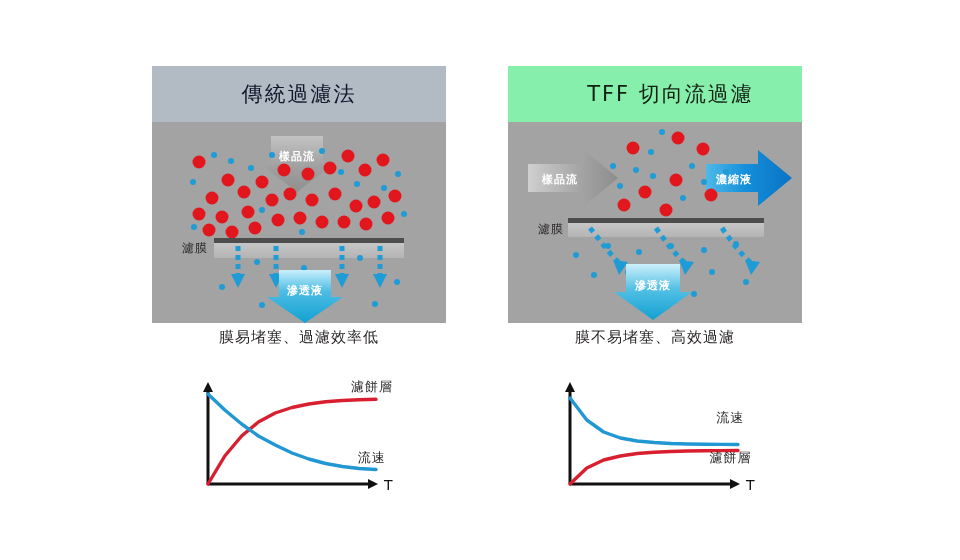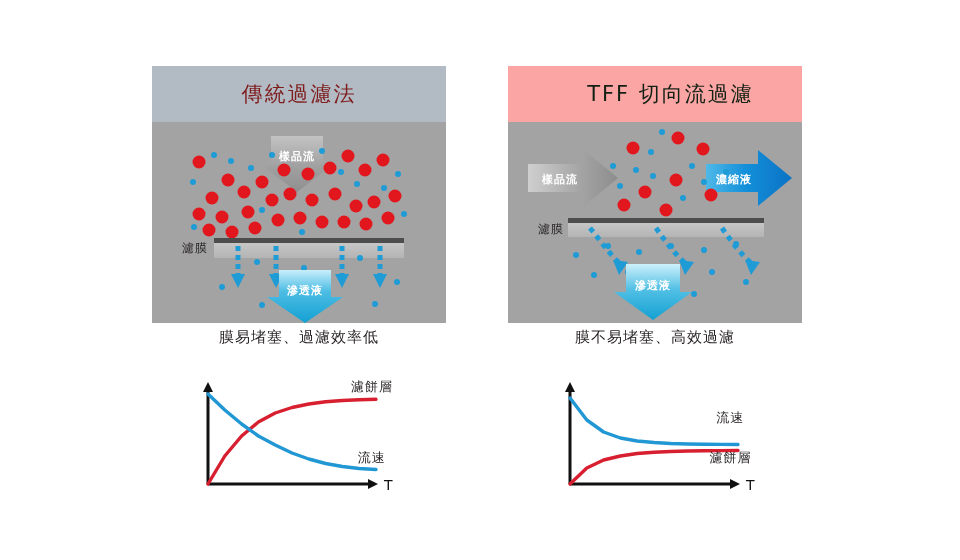--- a/index.html
+++ b/index.html
@@ -30,25 +30,25 @@
   .panel.right { left: 508px; top: 66px; }
 
   .panel-header {
     height: 56px;
     display: flex;
     align-items: center;
     justify-content: center;
     box-sizing: border-box;
   }
   .panel-header.gray  { background: #b2bac4; }
-  .panel-header.green { background: #fca5a5; padding-left: 31px; }
+  .panel-header.green { background: #86efac; padding-left: 31px; }
   .panel-title {
     font-size: 21px;
     letter-spacing: 2px;
-    color: #7f1d1d;
+    color: #0f172a;
     font-family: "DejaVu Sans", "Liberation Sans", sans-serif;
     white-space: nowrap;
   }
   .panel-title.on-green { color: #122013; }
 
   .panel-body {
     position: relative;
     height: 201px;
     background: #a3a3a3;
     overflow: hidden;

